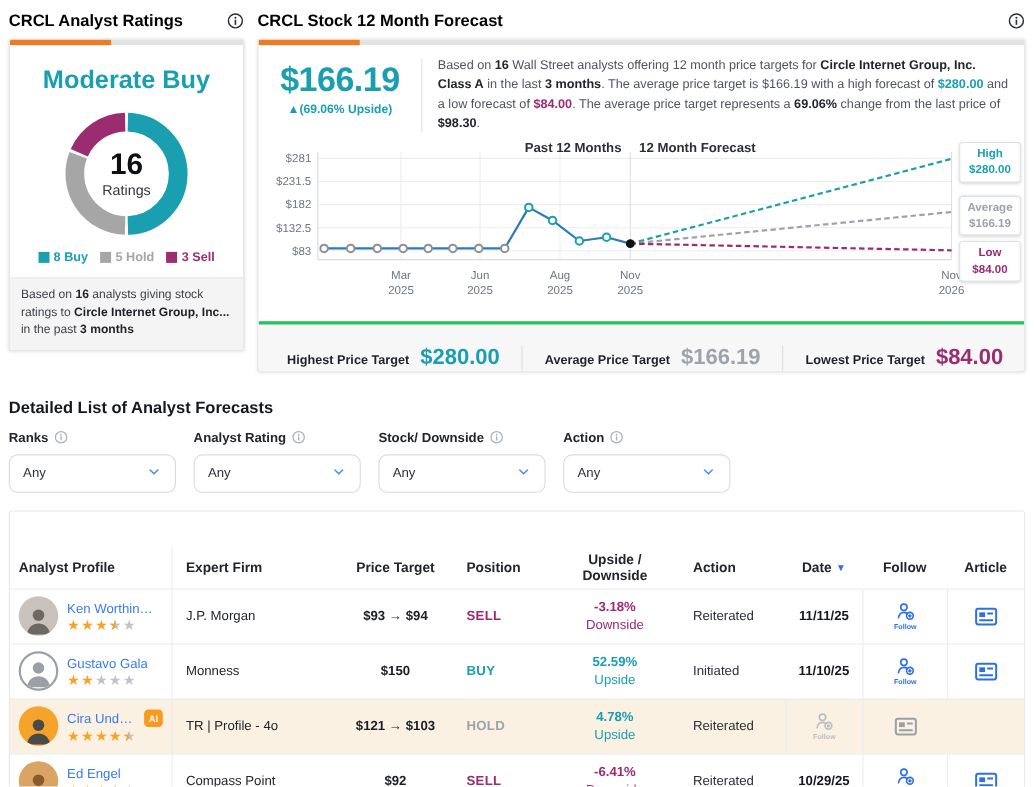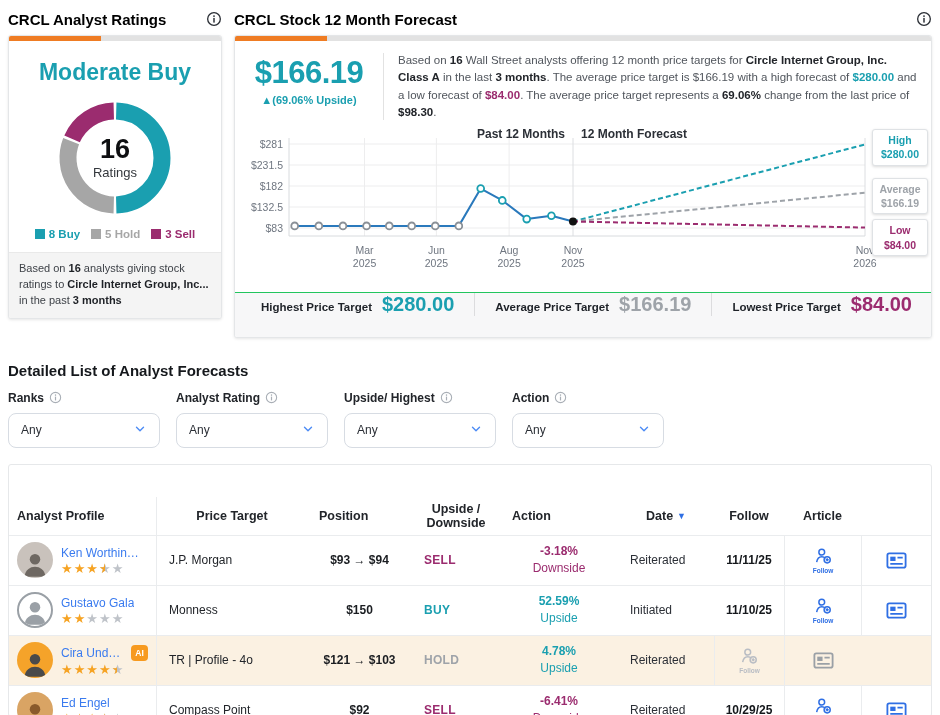--- a/index.html
+++ b/index.html
@@ -37,21 +37,21 @@
   .price-block { width:128px; flex:none; text-align:center; padding-top:4px; }
   .price { font-size:31px; font-weight:bold; letter-spacing:-0.5px; }
   .upside-line { font-size:11px; font-weight:bold; margin-top:3px; }
   .v-divider { width:1px; background:#E2E2E2; margin:2px 14px 2px 10px; }
   .paragraph { flex:1; font-size:11.5px; line-height:1.52; color:#50555C; padding-top:1px; }
   .paragraph b { color:#22252A; }
   .chart-wrap { position:relative; height:152px; margin-top:4px; }
   .chart-wrap svg { display:block; width:100%; height:152px; }
   .fc-label { position:absolute; right:3px; width:56px; background:#fff; border:1px solid #DFE2E5; border-radius:3px;
     box-shadow:0 1px 3px rgba(0,0,0,.15); text-align:center; padding:3px 2px; font-size:10.5px; font-weight:bold; line-height:1.35; }
-  .targets { display:flex; align-items:flex-start; background:#F7F7F8; border-top:1px solid #22c55e; height:45px; margin-top:14px; padding-left:6px; }
+  .targets { display:flex; align-items:flex-end; background:#F7F7F8; border-top:3px solid #22c55e; height:45px; margin-top:14px; padding-left:6px; }
   .target { display:flex; align-items:baseline; gap:10px; padding:0 20px; }
   .target + .target { border-left:1px solid #DCDCDE; }
   .target-label { font-size:11.5px; font-weight:bold; color:#1E2228; white-space:nowrap; }
   .target-value { font-size:20px; font-weight:bold; white-space:nowrap; }
 
   
   .section-heading { font-size:15px; font-weight:bold; color:#15181C; margin:24px 0 12px; }
   .filters { display:flex; gap:16px; margin-bottom:16px; }
   .filter { width:152px; }
   .filter-label { display:flex; align-items:center; gap:5px; font-size:12px; font-weight:bold; color:#22252A; margin-bottom:8px; }
@@ -284,21 +284,21 @@
         </div>
         <div class="select">
           <span>Any</span>
           <span class="chevron"><svg viewBox="0 0 24 24" width="14" height="14" fill="none" stroke="currentColor" stroke-width="2.4" stroke-linecap="round" stroke-linejoin="round">
               <polyline points="6,9 12,15 18,9"></polyline>
             </svg></span>
         </div>
       </div>
       <div class="filter">
         <div class="filter-label">
-          <span>Upside/ Highest</span>
+          <span>Stock/ Downside</span>
           <span class="info-btn">
             <svg viewBox="0 0 24 24" width="13" height="13">
               <circle cx="12" cy="12" r="9.5" fill="none" stroke="currentColor" stroke-width="2"></circle>
               <circle cx="12" cy="7.6" r="1.4" fill="currentColor"></circle>
               <rect x="10.9" y="10.4" width="2.2" height="7" fill="currentColor"></rect>
             </svg>
           </span>
         </div>
         <div class="select">
           <span>Any</span>
@@ -324,20 +324,23 @@
               <polyline points="6,9 12,15 18,9"></polyline>
             </svg></span>
         </div>
       </div>
     </div>
 
   <div class="table" id="forecast-table">
       <div class="trow head">
         <div class="cell th cell-analyst">
           <span>Analyst Profile</span>
+        </div>
+        <div class="cell th ">
+          <span>Expert Firm</span>
         </div>
         <div class="cell th center ">
           <span>Price Target</span>
         </div>
         <div class="cell th ">
           <span>Position</span>
         </div>
         <div class="cell th center ">
           <span>Upside / Downside</span>
         </div>

